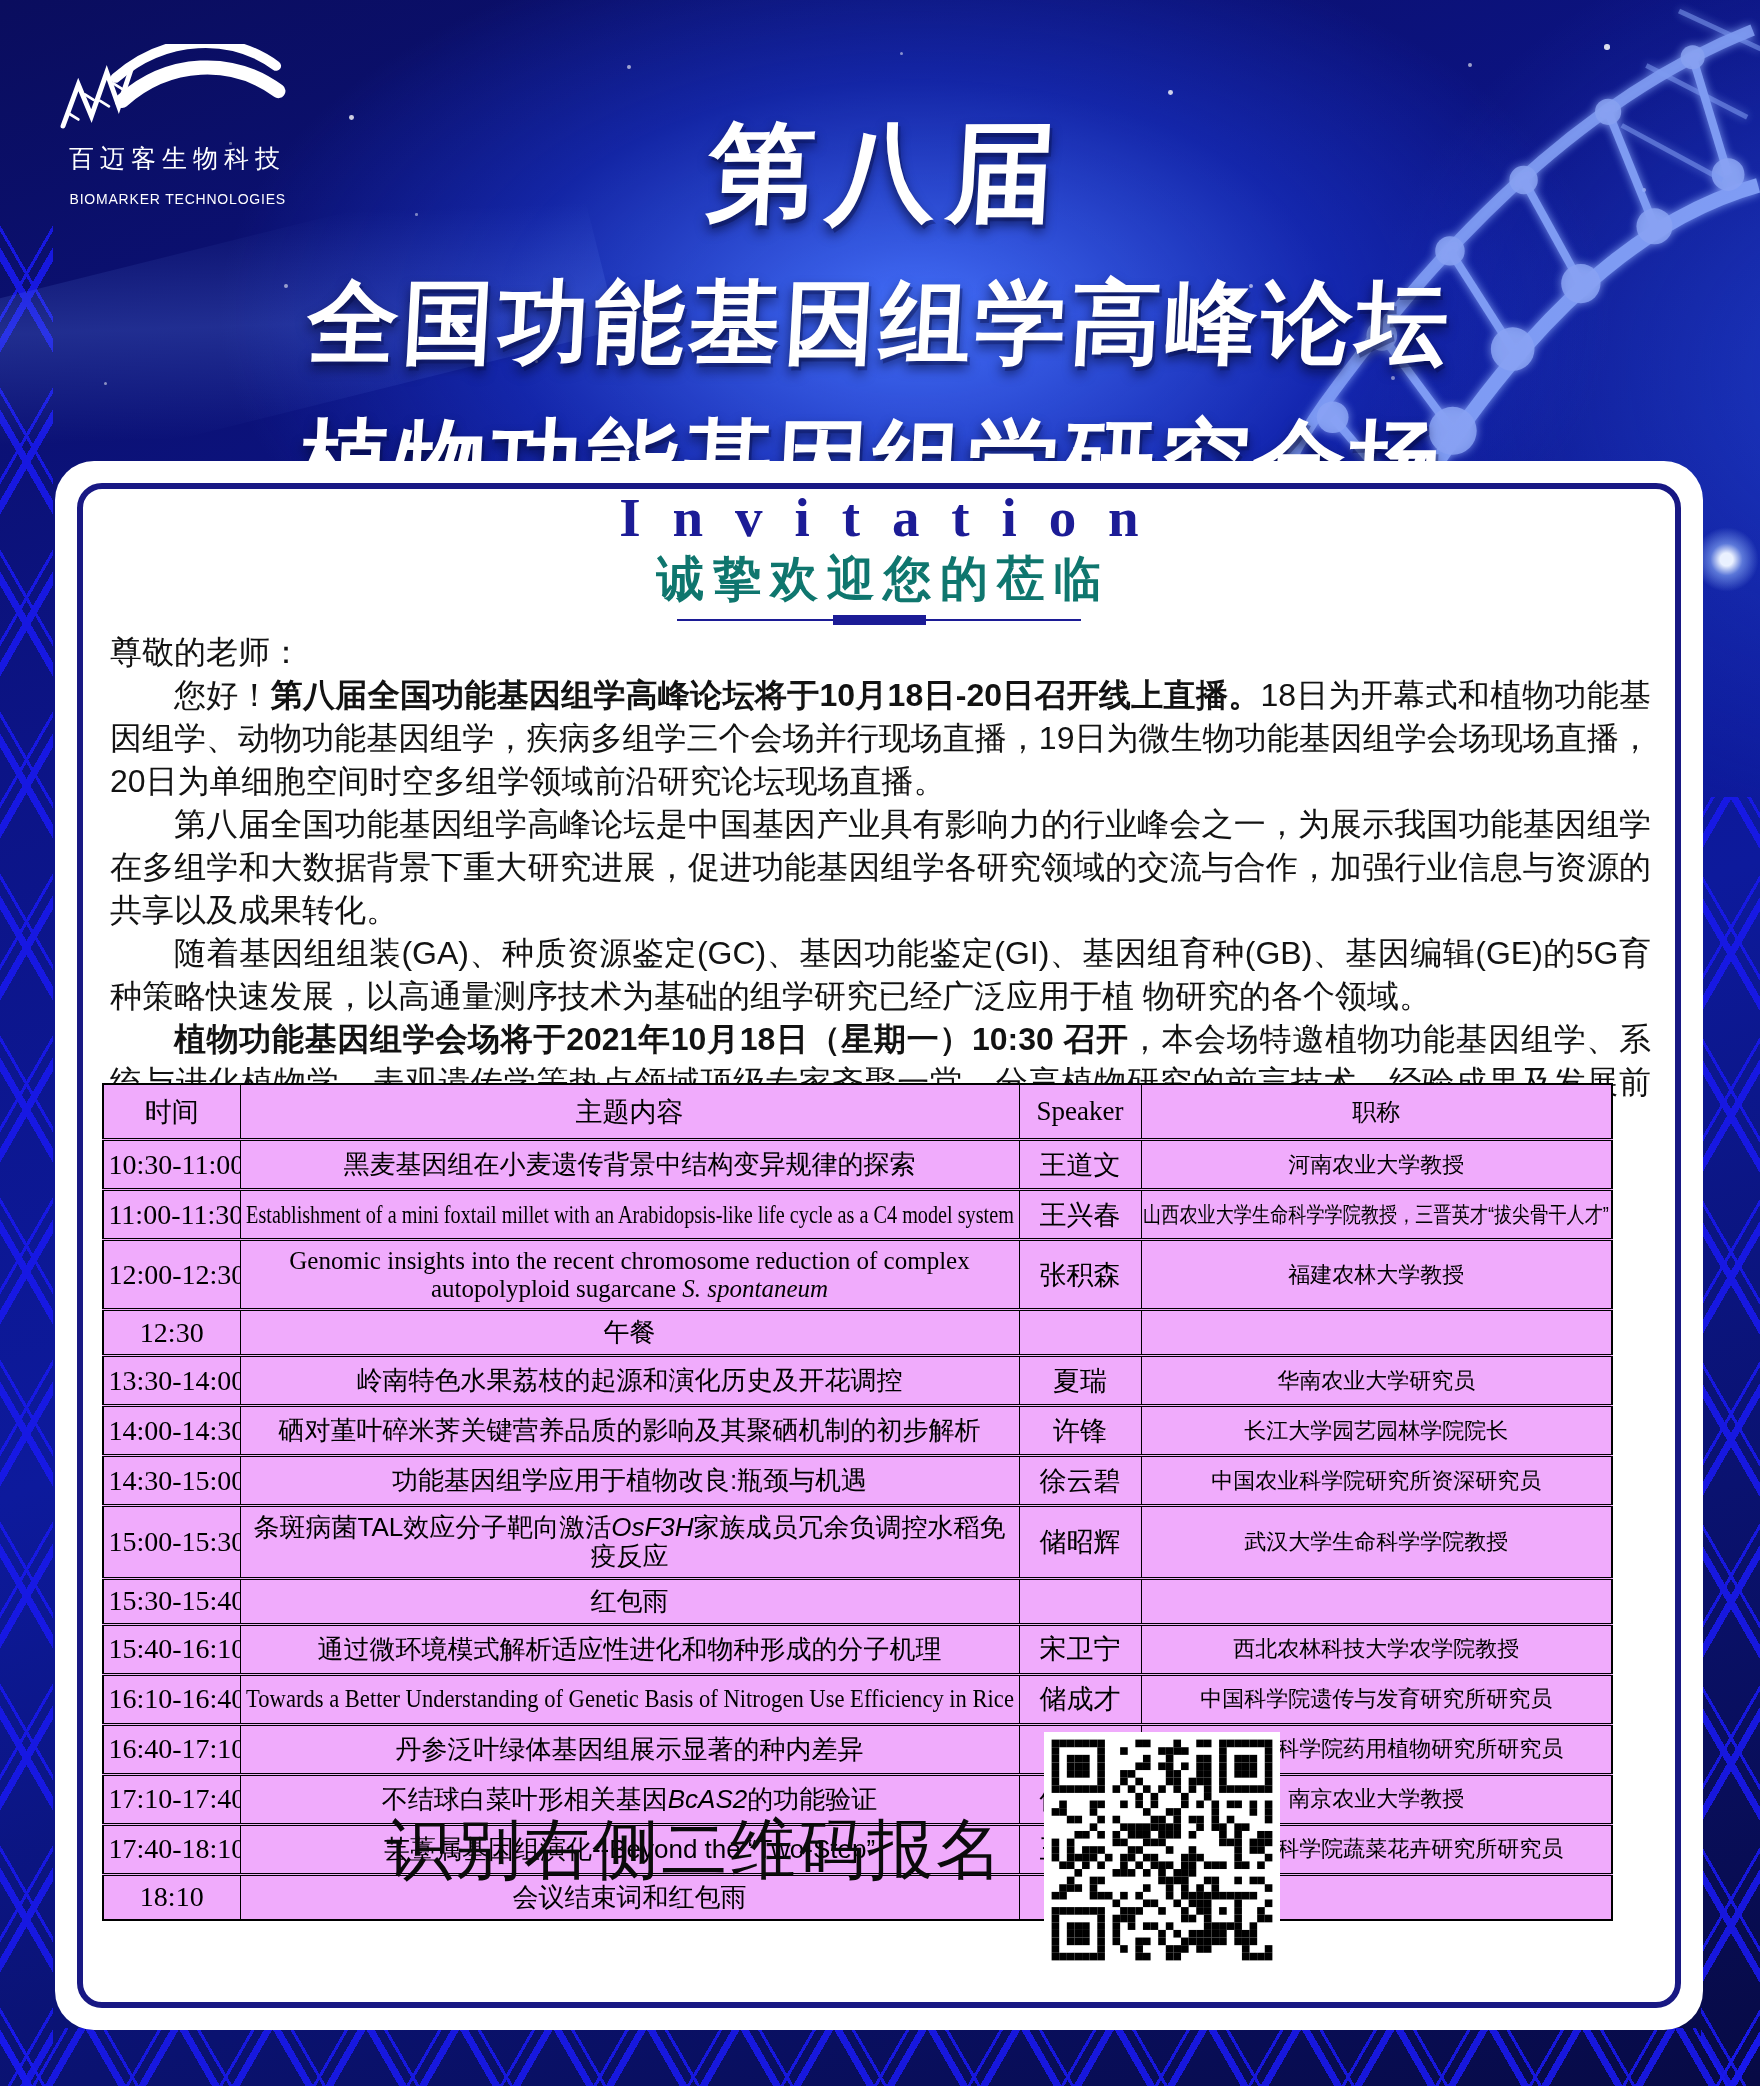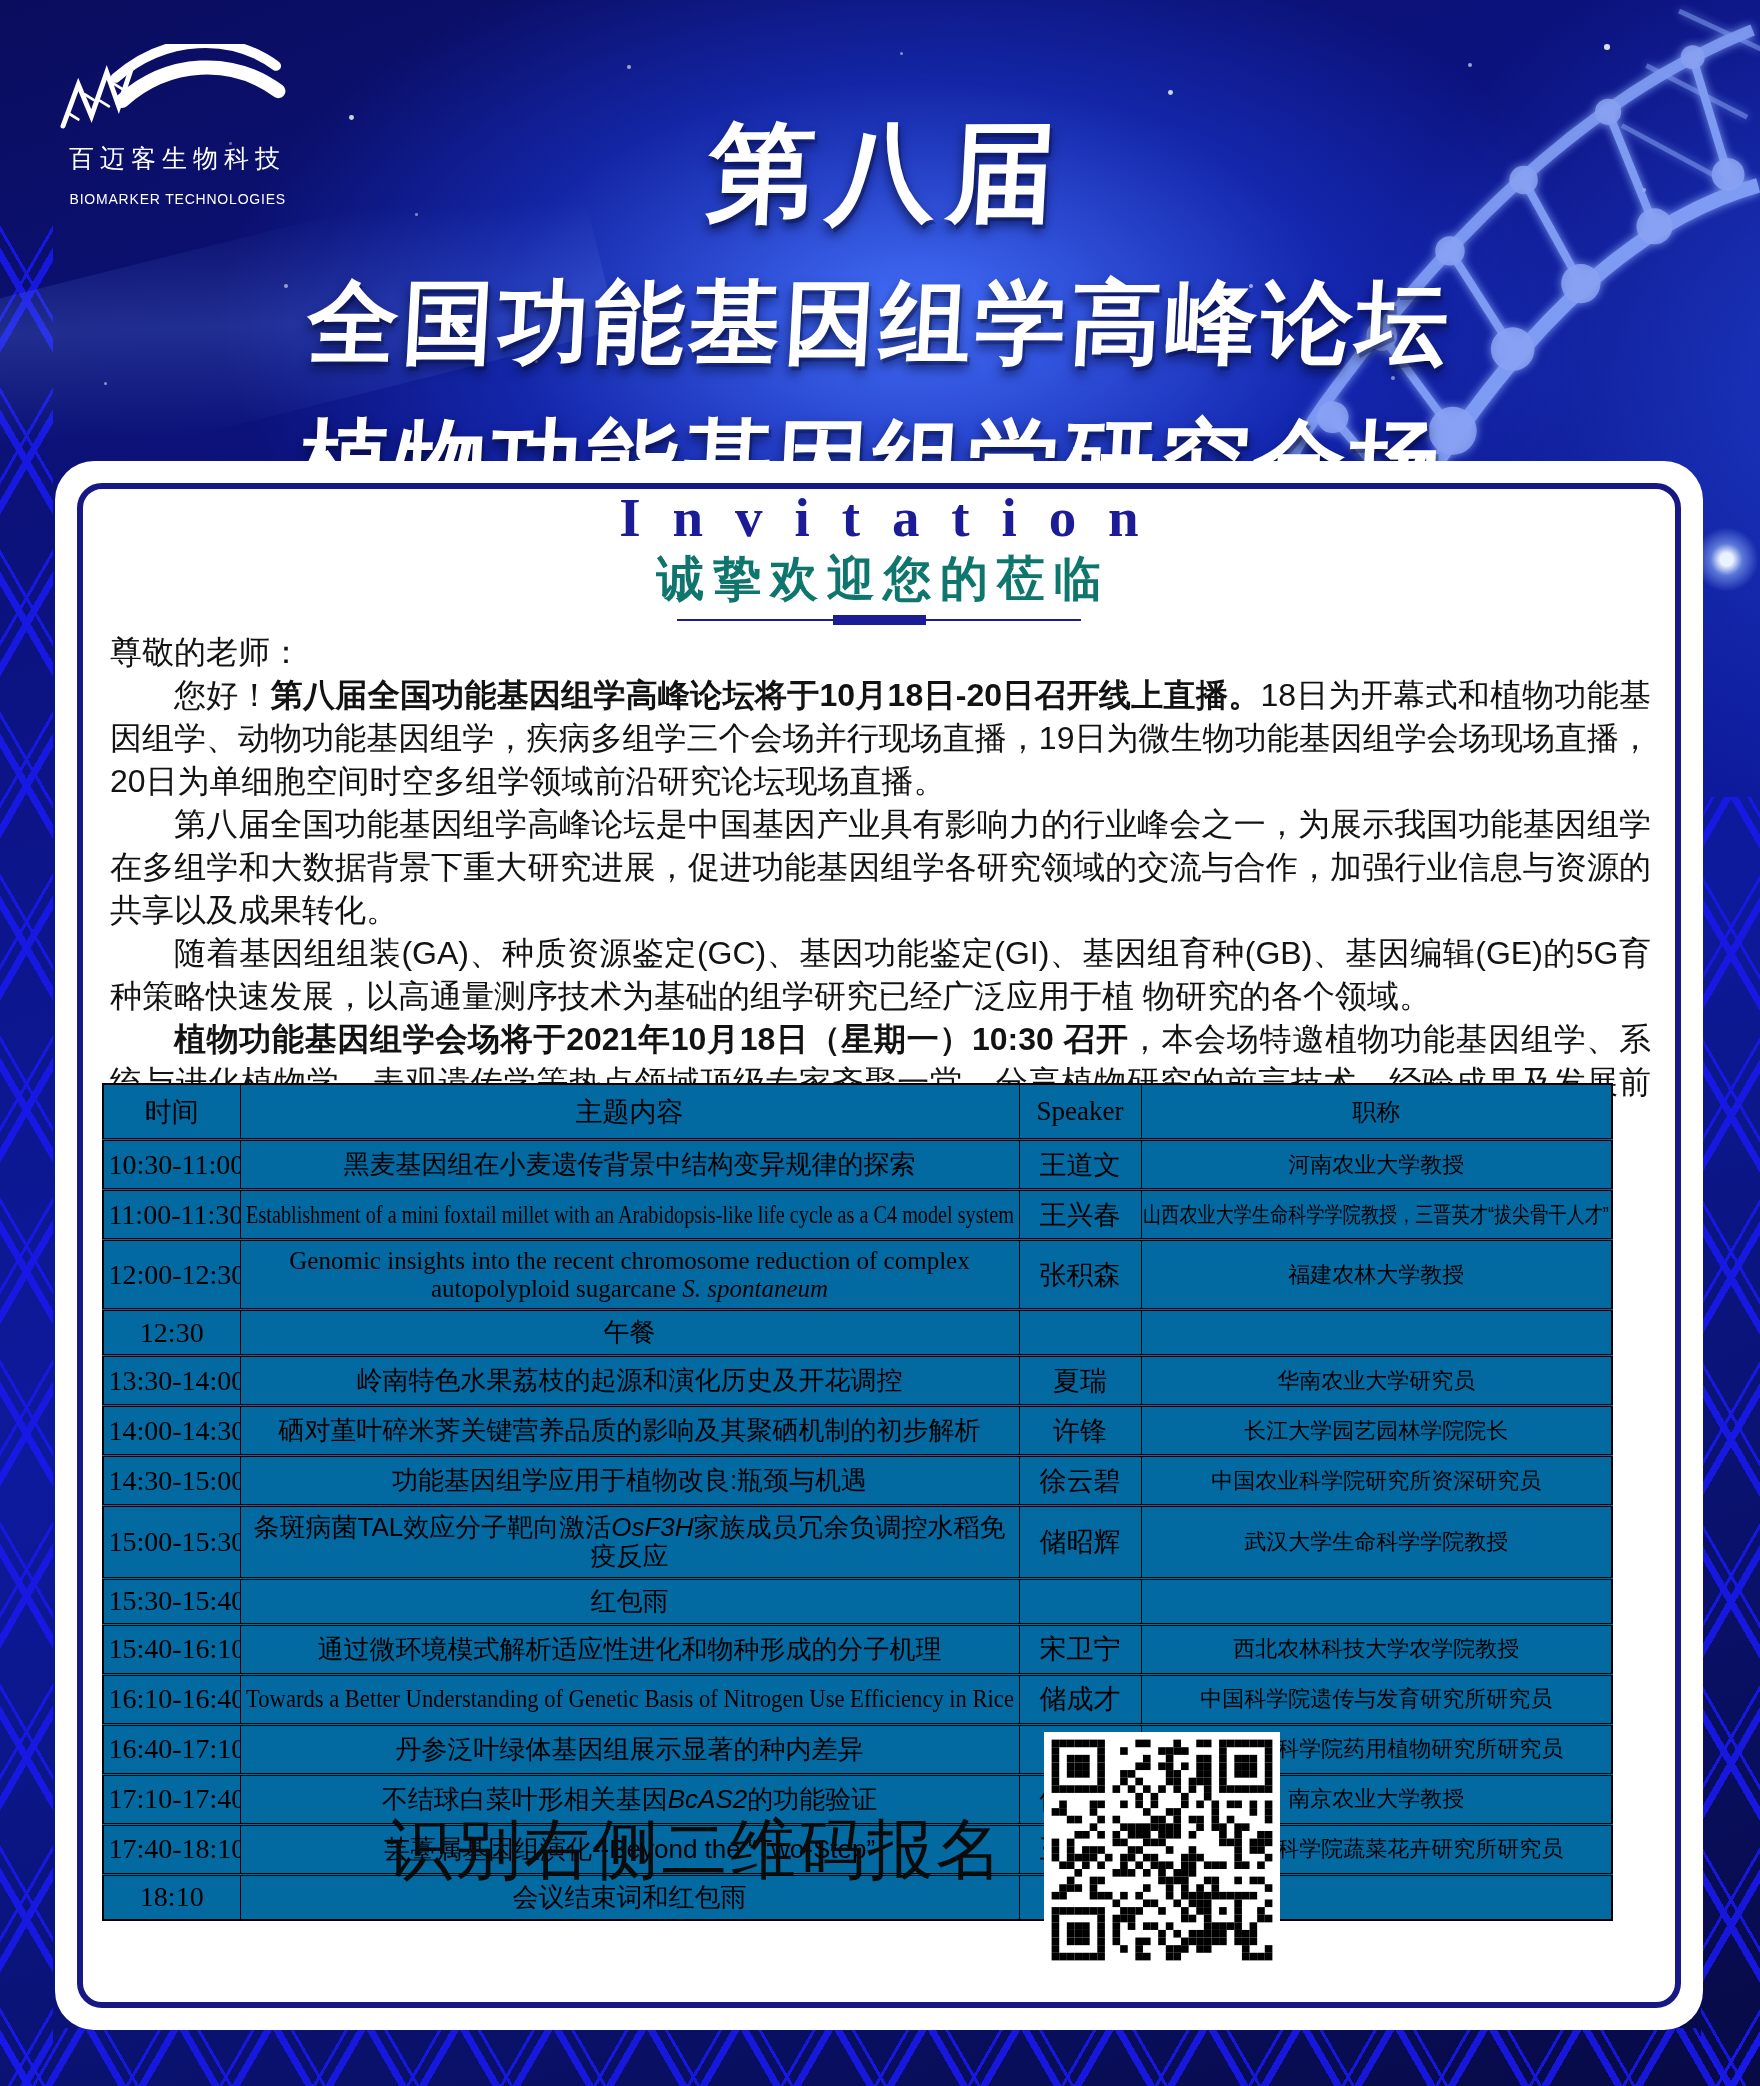--- a/index.html
+++ b/index.html
@@ -53,21 +53,21 @@
   .divider{position:absolute;top:154px;left:50%;width:404px;transform:translateX(-50%);
     display:flex;align-items:center;}
   .divider .line{flex:1;height:2.2px;background:#1c1c96;}
   .divider .bar{width:93px;height:9.8px;background:#1c1c96;}
   
   .letter{position:absolute;top:170px;left:55px;width:1541px;
     font-size:32px;line-height:43px;color:#121212;text-align:justify;}
   .letter .par{text-indent:2em;}
   
   .table-wrap{position:absolute;top:622px;left:47px;}
-  table.sched{border-collapse:collapse;table-layout:fixed;width:1509px;background:#0369a1;
+  table.sched{border-collapse:collapse;table-layout:fixed;width:1509px;background:#f0abfc;
     border:2.7px solid #000;color:#000;}
   .sched tr + tr{border-top:3.8px double #000;padding-left:12px;}
   .sched th + th, .sched td + td{border-left:1.6px solid #000;}
   .sched th, .sched td{text-align:center;vertical-align:middle;padding:5.5px 4.4px;font-weight:normal;overflow:hidden;}
   .sched th{padding:8.7px 4.4px;}
   .h-time,.h-topic{font-size:27px;}
   .h-speaker{font-family:"Liberation Serif","DejaVu Serif",serif;font-size:27px;}
   .h-title{font-size:24px;}
   .c-time{font-family:"Liberation Serif","DejaVu Serif",serif;font-size:28px;white-space:nowrap;}
   .c-topic.cn{font-size:26px;line-height:1.12;}

